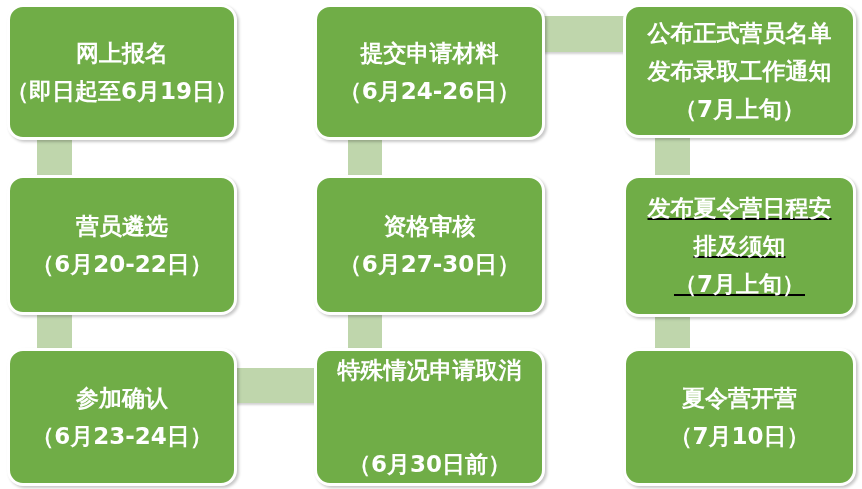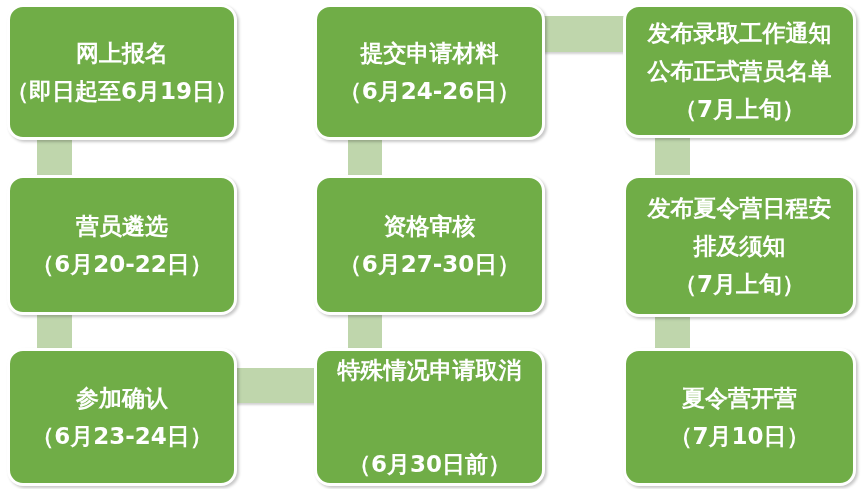--- a/index.html
+++ b/index.html
@@ -50,21 +50,21 @@
     white-space: nowrap;
   }
   
   .b1 { left: 7px;   top: 4px;   width: 230px; height: 136px; }
   .b2 { left: 7px;   top: 175px; width: 230px; height: 140px; }
   .b3 { left: 7px;   top: 348px; width: 230px; height: 138px; text-align: right; }
   .b4 { left: 314px; top: 4px;   width: 231px; height: 136px; }
   .b5 { left: 314px; top: 175px; width: 231px; height: 140px; }
   .b6 { left: 314px; top: 348px; width: 231px; height: 138px; justify-content: space-between; }
   .b7 { left: 623px; top: 4px;   width: 233px; height: 134px; }
-  .b8 { left: 623px; top: 175px; width: 233px; height: 142px; }
+  .b8 { left: 623px; top: 175px; width: 233px; height: 142px; text-decoration: underline; }
   .b9 { left: 623px; top: 348px; width: 233px; height: 138px; }
   
   .c1 { left: 37px;  top: 132px; width: 35px; height: 50px; }
   .c2 { left: 37px;  top: 308px; width: 35px; height: 47px; }
   .c3 { left: 348px; top: 132px; width: 34px; height: 50px; }
   .c4 { left: 348px; top: 308px; width: 34px; height: 47px; }
   .c5 { left: 655px; top: 130px; width: 35px; height: 52px; }
   .c6 { left: 655px; top: 310px; width: 35px; height: 45px; }
   .c7 { left: 540px; top: 16px;  width: 88px; height: 36px; }
   .c8 { left: 233px; top: 368px; width: 86px; height: 35px; }
@@ -103,22 +103,22 @@
   <div class="step-box b5">
     <div class="step-line">资格审核</div>
     <div class="step-line">（6月27-30日）</div>
   </div>
   <div class="step-box b6">
     <div class="step-line">特殊情况申请取消</div>
     <div class="step-line">（6月30日前）</div>
   </div>
 
   <div class="step-box b7">
+    <div class="step-line">公布正式营员名单</div>
     <div class="step-line">发布录取工作通知</div>
-    <div class="step-line">公布正式营员名单</div>
     <div class="step-line">（7月上旬）</div>
   </div>
   <div class="step-box b8">
     <div class="step-line">发布夏令营日程安</div>
     <div class="step-line">排及须知</div>
     <div class="step-line">（7月上旬）</div>
   </div>
   <div class="step-box b9">
     <div class="step-line">夏令营开营</div>
     <div class="step-line">（7月10日）</div>

